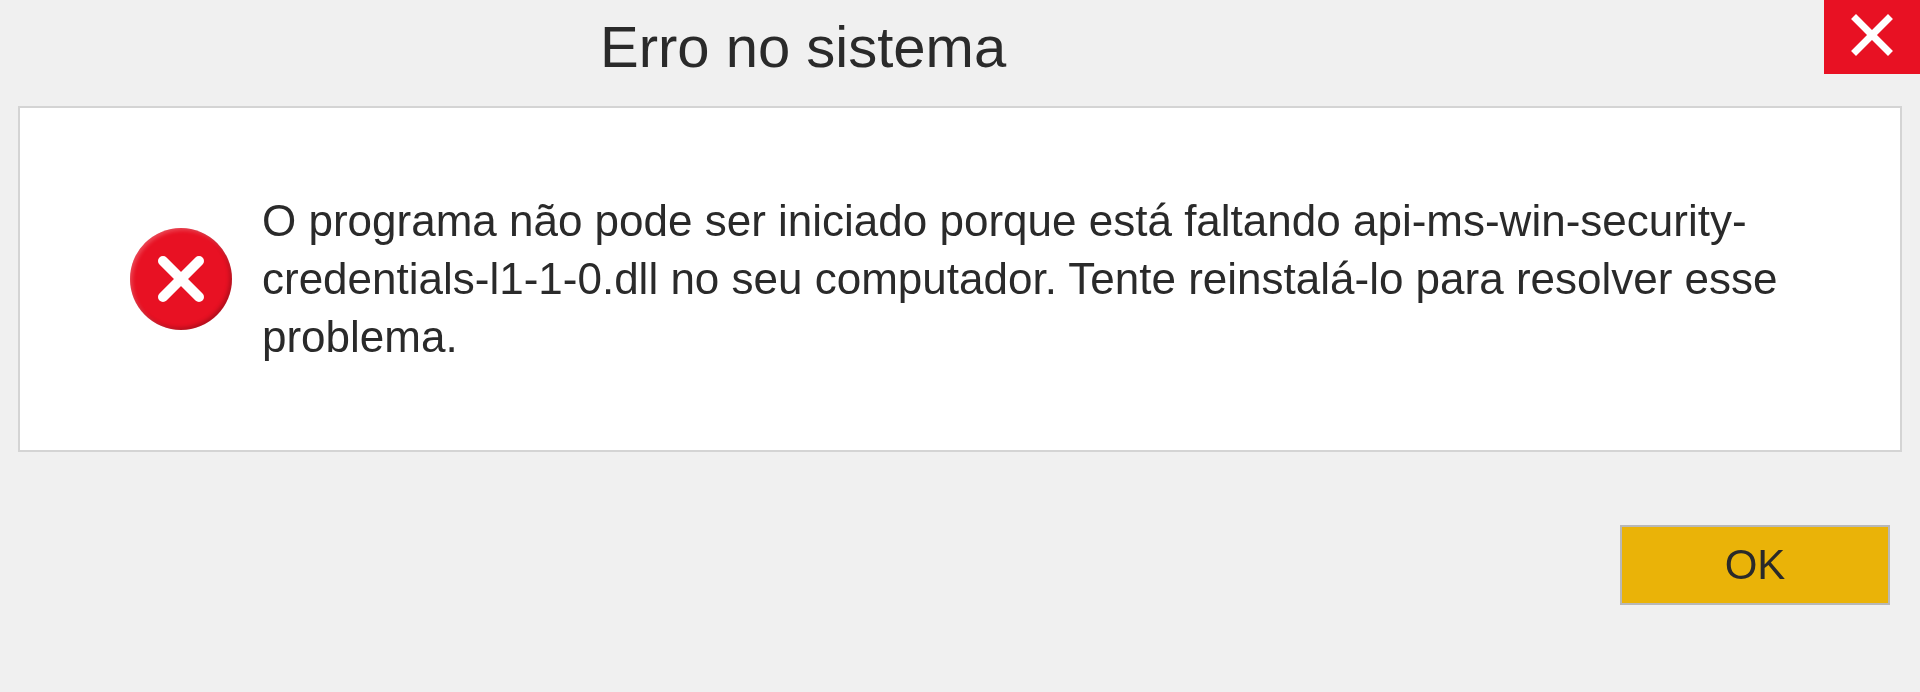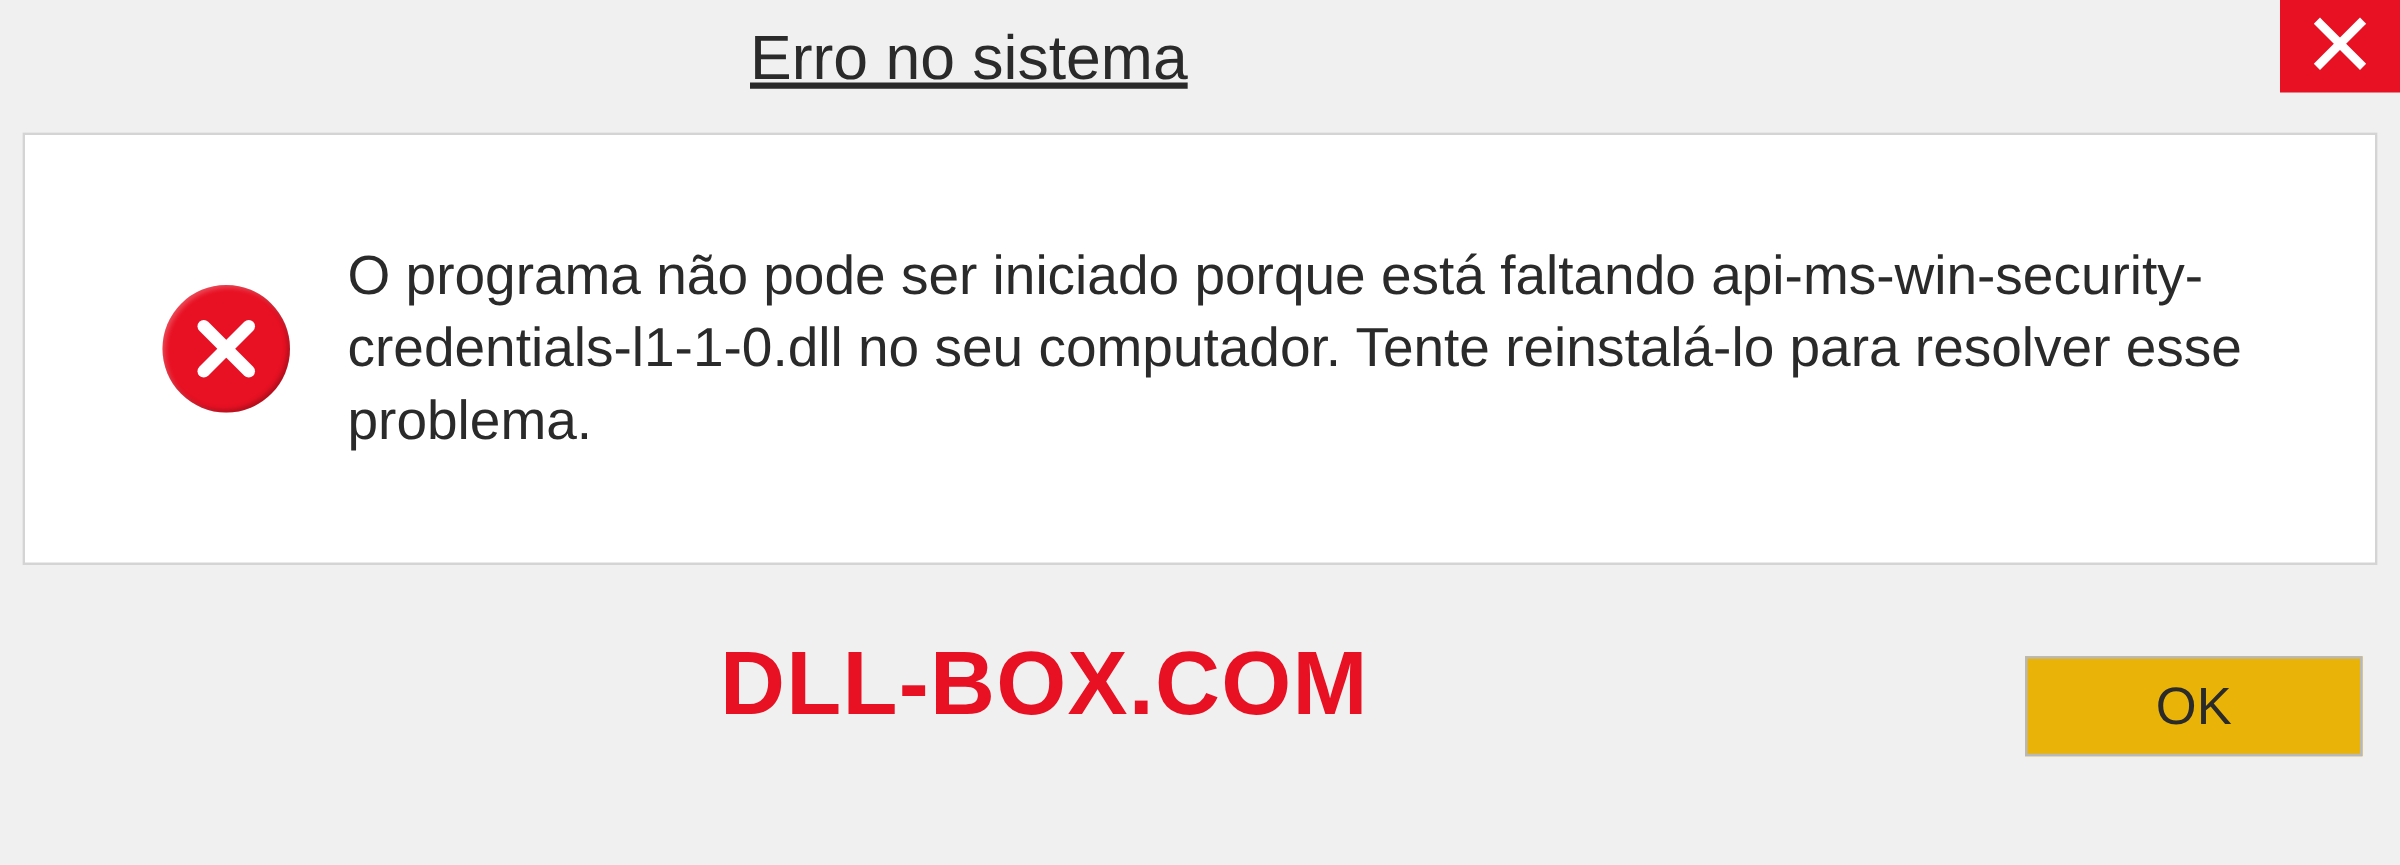--- a/index.html
+++ b/index.html
@@ -17,24 +17,23 @@
     }
     .titlebar {
       display: flex;
       align-items: center;
       justify-content: space-between;
       height: 92px;
       padding-left: 600px;
       padding-right: 0;
     }
     .titlebar-title {
-      font-size: 50px;
+      font-size: 58px;
       color: #2a2a2a;
       font-weight: 400;
-      text-decoration: underline;
     }
     .close-btn {
       width: 96px;
       height: 74px;
       background: #e81123;
       display: flex;
       align-items: center;
       justify-content: center;
       cursor: pointer;
       margin-top: -18px;
@@ -44,21 +43,21 @@
       height: 44px;
     }
     .content-panel {
       margin: 14px 18px 0 18px;
       border: 2px solid #d4d4d4;
       background: #ffffff;
       height: 346px;
       display: flex;
       align-items: center;
       padding: 40px 60px 40px 110px;
-      gap: 46px;
+      gap: 30px;
     }
     .error-circle {
       width: 102px;
       height: 102px;
       border-radius: 50%;
       background: #e81123;
       display: flex;
       align-items: center;
       justify-content: center;
       flex-shrink: 0;
@@ -125,15 +124,14 @@
   <div class="error-circle">
     <svg viewBox="0 0 56 56">
       <line x1="10" y1="10" x2="46" y2="46" stroke="#ffffff" stroke-width="10" stroke-linecap="round"></line>
       <line x1="46" y1="10" x2="10" y2="46" stroke="#ffffff" stroke-width="10" stroke-linecap="round"></line>
     </svg>
   </div>
   <div class="message-text">O programa não pode ser iniciado porque está faltando api-ms-win-security-credentials-l1-1-0.dll no seu computador. Tente reinstalá-lo para resolver esse problema.</div>
 </div>
 
 <div class="footer">
-  <div class="watermark">DLL-BOX.COM</div>
   <button class="ok-btn">OK</button>
 </div>
 
 </body></html>

